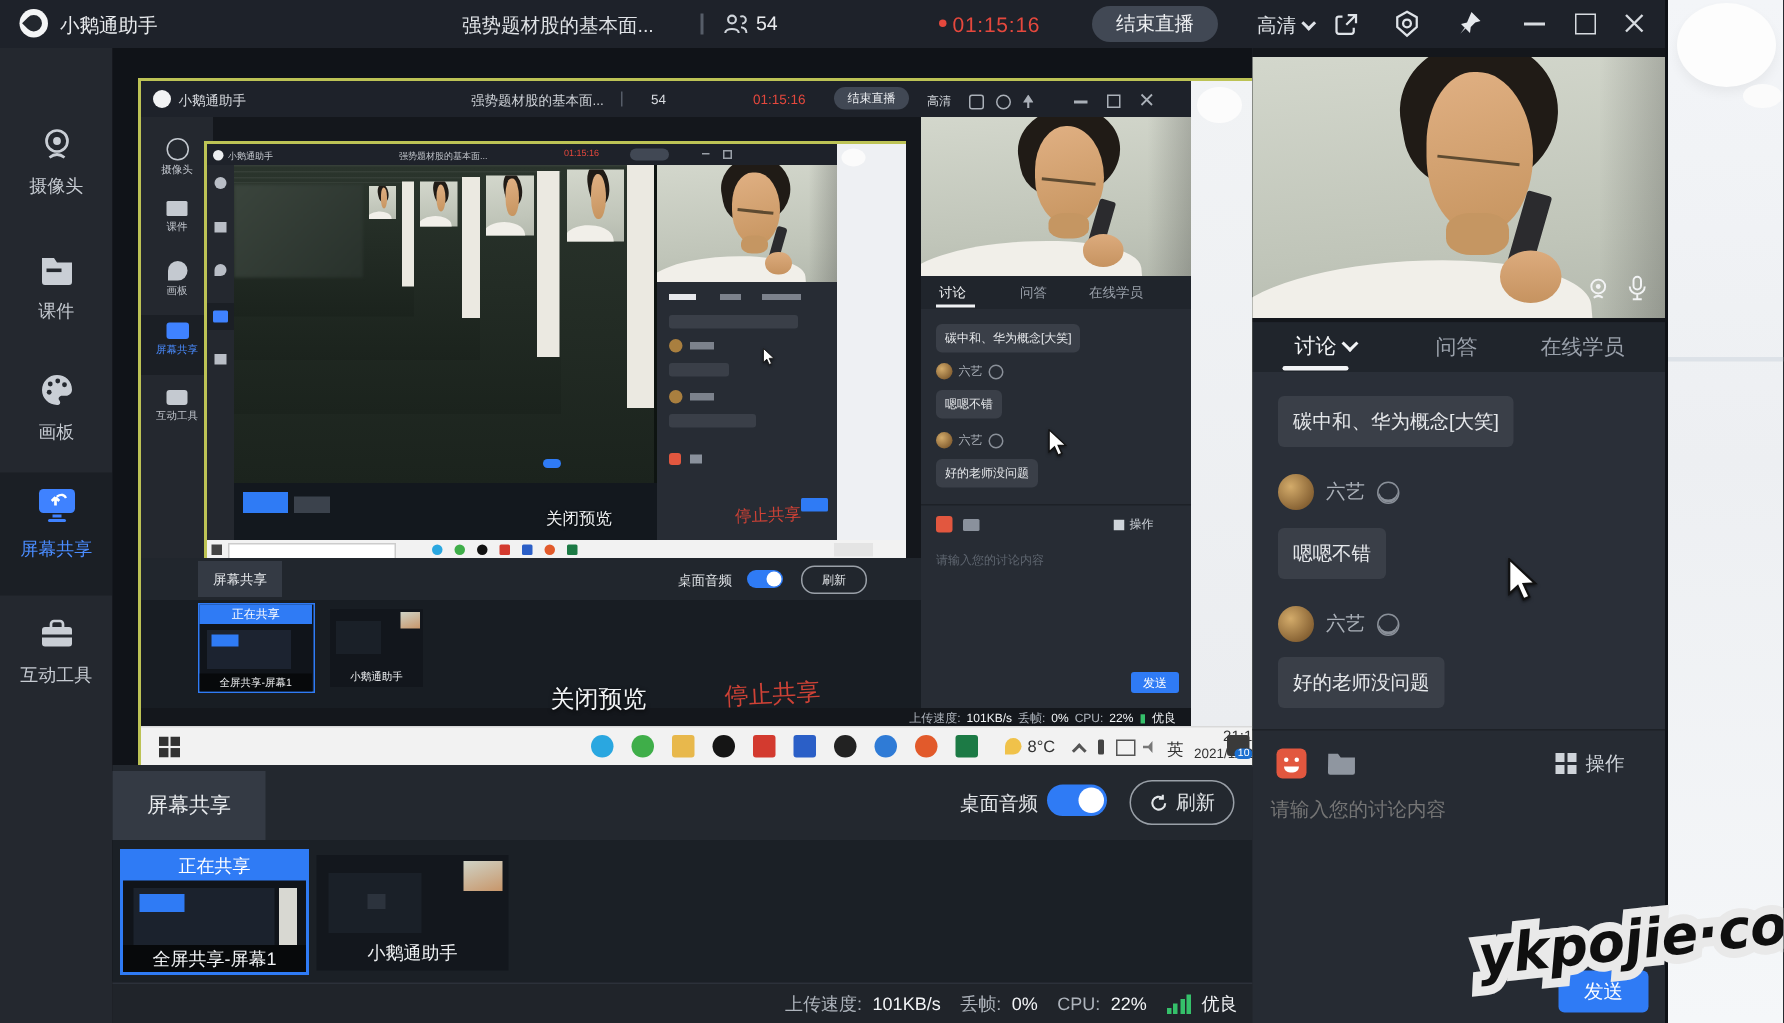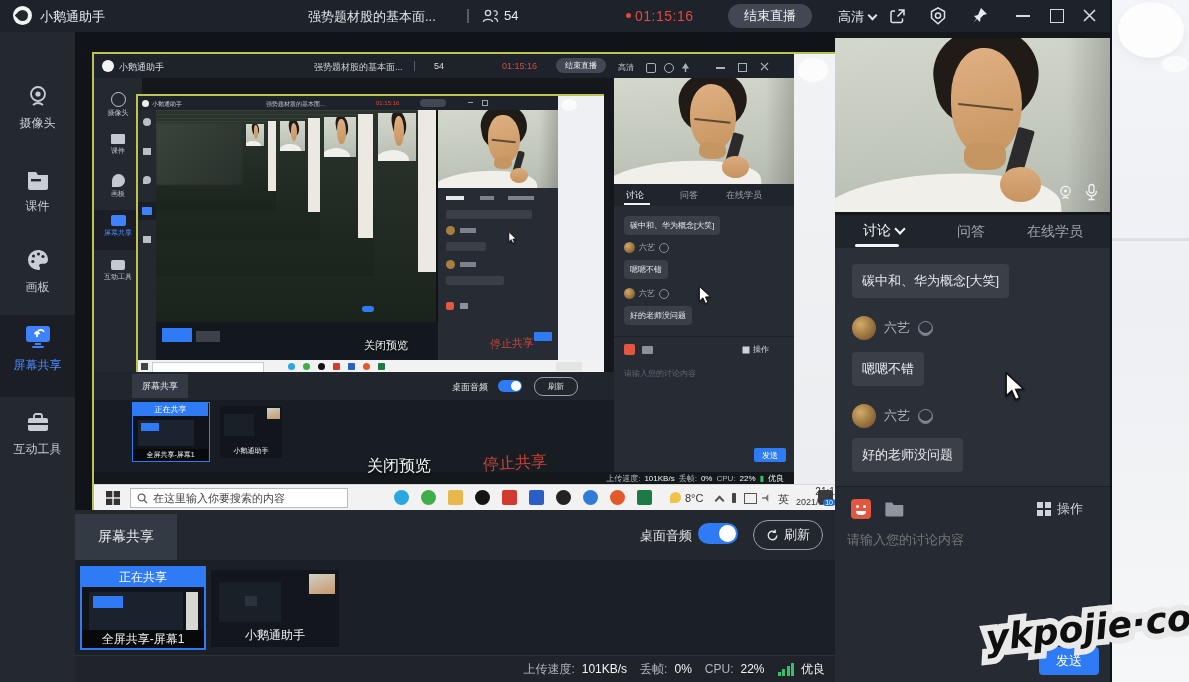--- a/index.html
+++ b/index.html
@@ -382,27 +382,20 @@
           </div>
         </div>
 
         <div class="abs" style="left:0;top:430px;width:741px;height:26px;background:#f2f2f2;border-top:1px solid #d9d9d9;">
           <svg class="abs" style="left:12px;top:6px;" width="14" height="14" viewBox="0 0 14 14">
             <rect x="0" y="0" width="6.3" height="6.3" fill="#333"></rect>
               <rect x="7.7" y="0" width="6.3" height="6.3" fill="#333"></rect>
             <rect x="0" y="7.7" width="6.3" height="6.3" fill="#333"></rect>
               <rect x="7.7" y="7.7" width="6.3" height="6.3" fill="#333"></rect>
           </svg>
-          <div class="abs flex" style="left:36px;top:3px;width:218px;height:20px;background:#fff;border:1px solid #bbb;gap:5px;padding-left:6px;box-sizing:border-box;">
-            <svg width="11" height="11" viewBox="0 0 11 11">
-                <circle cx="4.5" cy="4.5" r="3.4" fill="none" stroke="#666" stroke-width="1.3"></circle>
-                <path d="M7.2 7.2 L10 10" stroke="#666" stroke-width="1.3"></path>
-              </svg>
-            <span style="font-size:11px;color:#454545;">在这里输入你要搜索的内容</span>
-          </div>
           <i class="tbi" style="position:absolute;left:300px;top:5px;background:#2aa7e0;"></i>
           <i class="tbi" style="position:absolute;left:327px;top:5px;background:#3fae49;"></i>
           <i class="tbi" style="position:absolute;left:354px;top:5px;border-radius:2px;background:#e8b84c;"></i>
           <i class="tbi" style="position:absolute;left:381px;top:5px;background:#151515;"></i>
           <i class="tbi" style="position:absolute;left:408px;top:5px;border-radius:2px;background:#d33a2f;"></i>
           <i class="tbi" style="position:absolute;left:435px;top:5px;border-radius:2px;background:#2b5fc7;"></i>
           <i class="tbi" style="position:absolute;left:462px;top:5px;background:#222;"></i>
           <i class="tbi" style="position:absolute;left:489px;top:5px;background:#2f7bd6;"></i>
           <i class="tbi" style="position:absolute;left:516px;top:5px;background:#e25a2b;"></i>
           <i class="tbi" style="position:absolute;left:543px;top:5px;border-radius:2px;background:#1c7a45;"></i>

